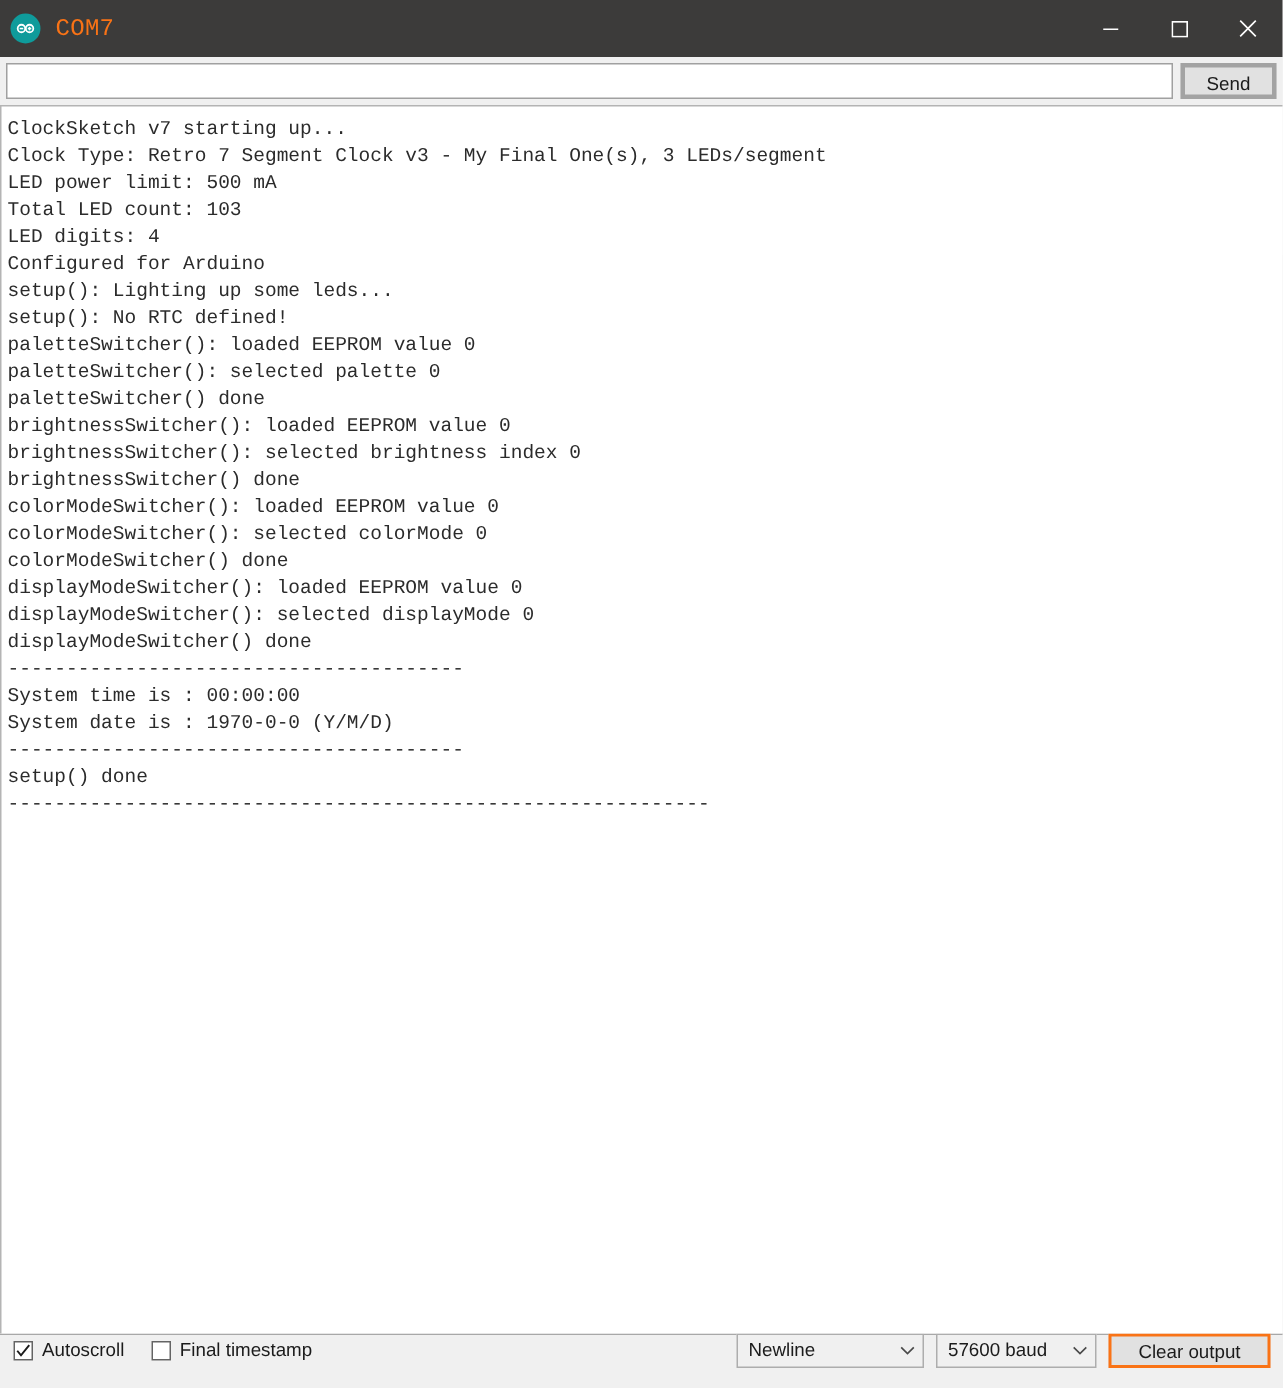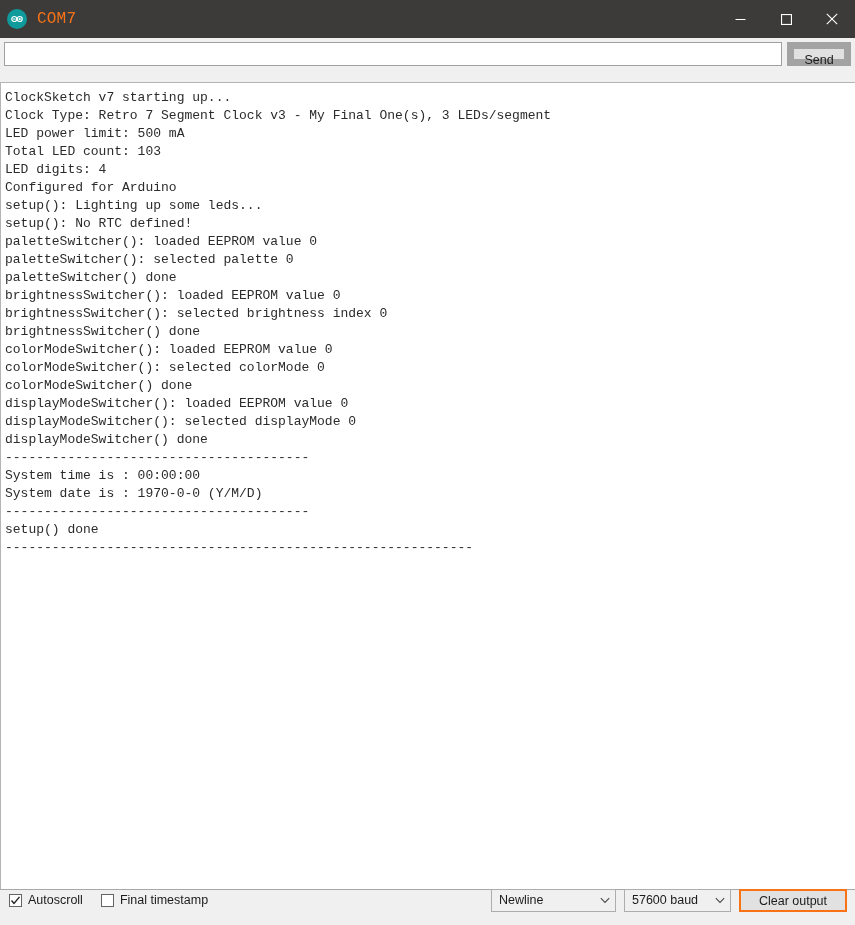--- a/index.html
+++ b/index.html
@@ -92,39 +92,39 @@
     color: #000;
     outline: none;
     border-radius: 0;
   }
   .cmd-input::placeholder { color: #9a9a9a; }
   .send-btn {
     width: 64px;
     height: 24px;
     box-sizing: border-box;
     background: #e1e1e1;
-    border: 7px solid #a3a3a3;
+    border: 3px solid #a3a3a3;
     font-family: "Liberation Sans", sans-serif;
     font-size: 12.5px;
     color: #1b1b1b;
     cursor: default;
     border-radius: 0;
     padding: 0;
     line-height: 22px;
   }
 
   
   .console-wrap {
     flex: 1 1 auto;
     background: #ffffff;
     border: 1px solid #b4b4b4;
     border-left-width: 1px;
     border-right-width: 0;
     border-bottom-width: 0;
-    margin: 12px 0 0 0;
+    margin: 0 0 0 0;
     overflow: hidden;
     position: relative;
   }
   .console {
     position: absolute;
     inset: 0;
     padding: 6px 0 0 4px;
     box-sizing: border-box;
     font-family: "Liberation Mono", "DejaVu Sans Mono", monospace;
     font-size: 13px;

